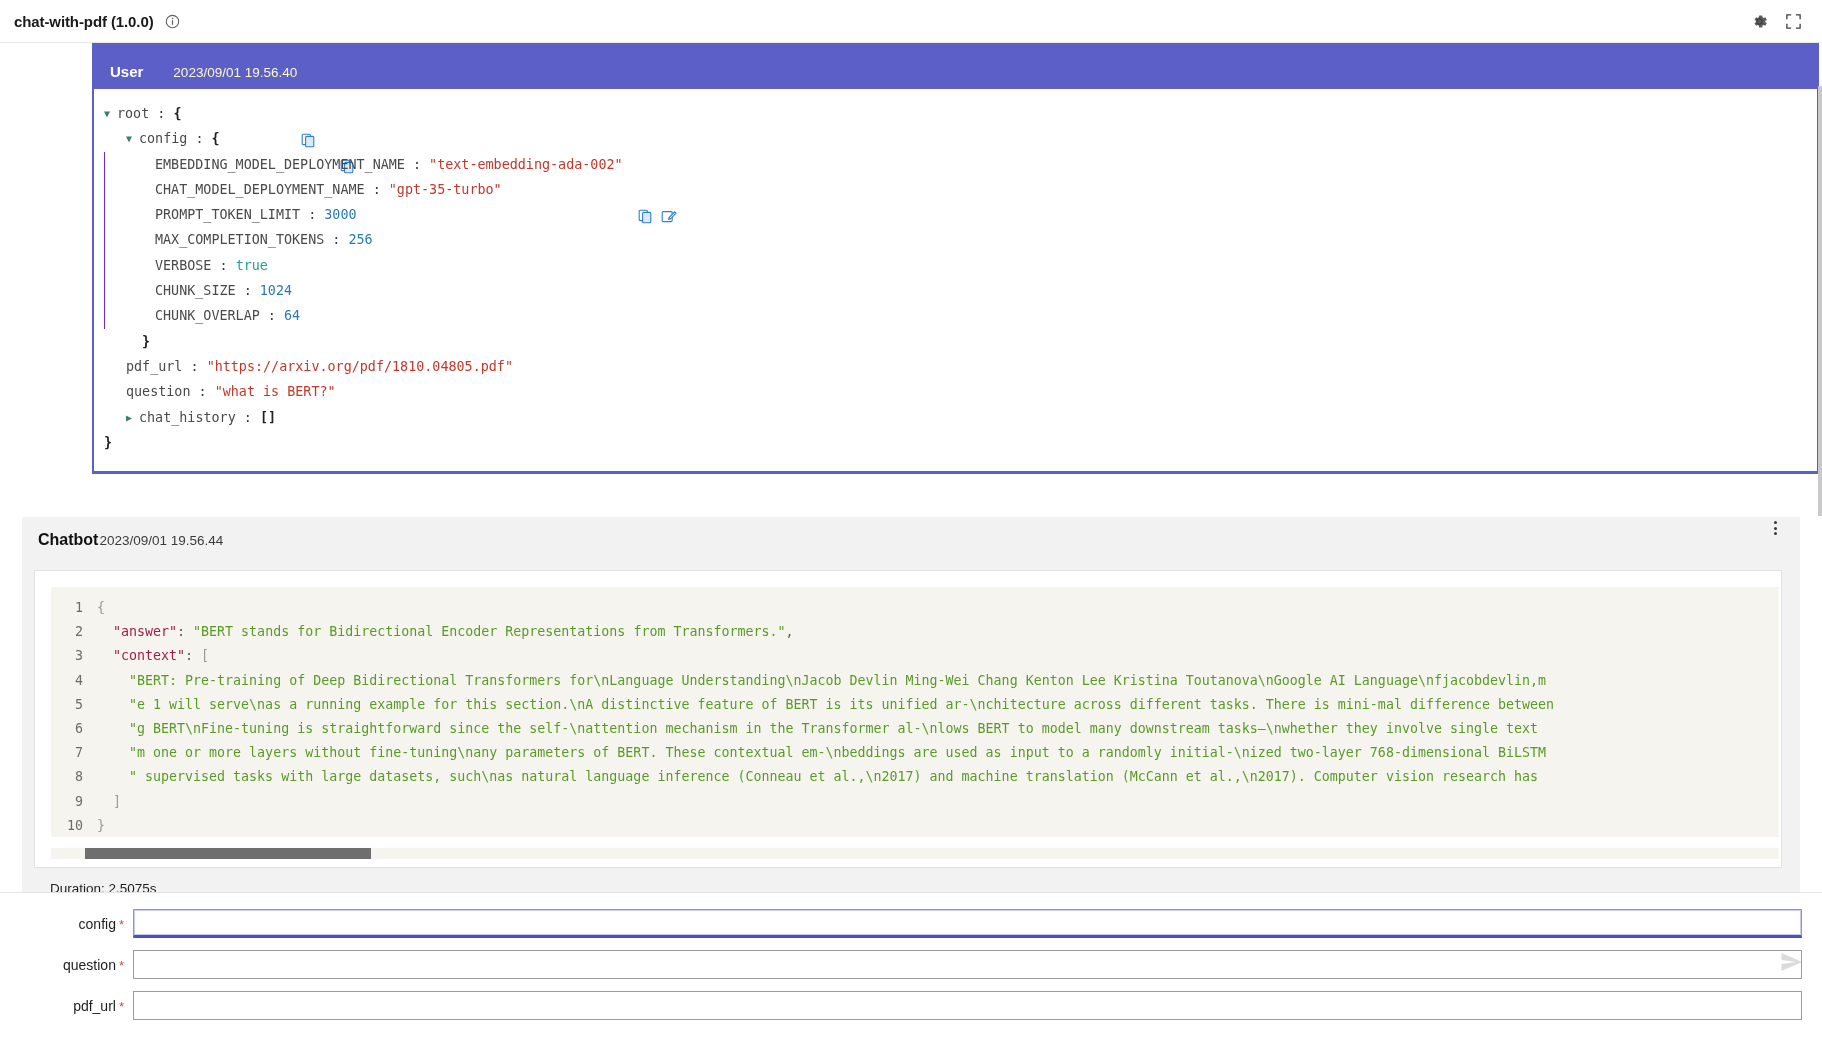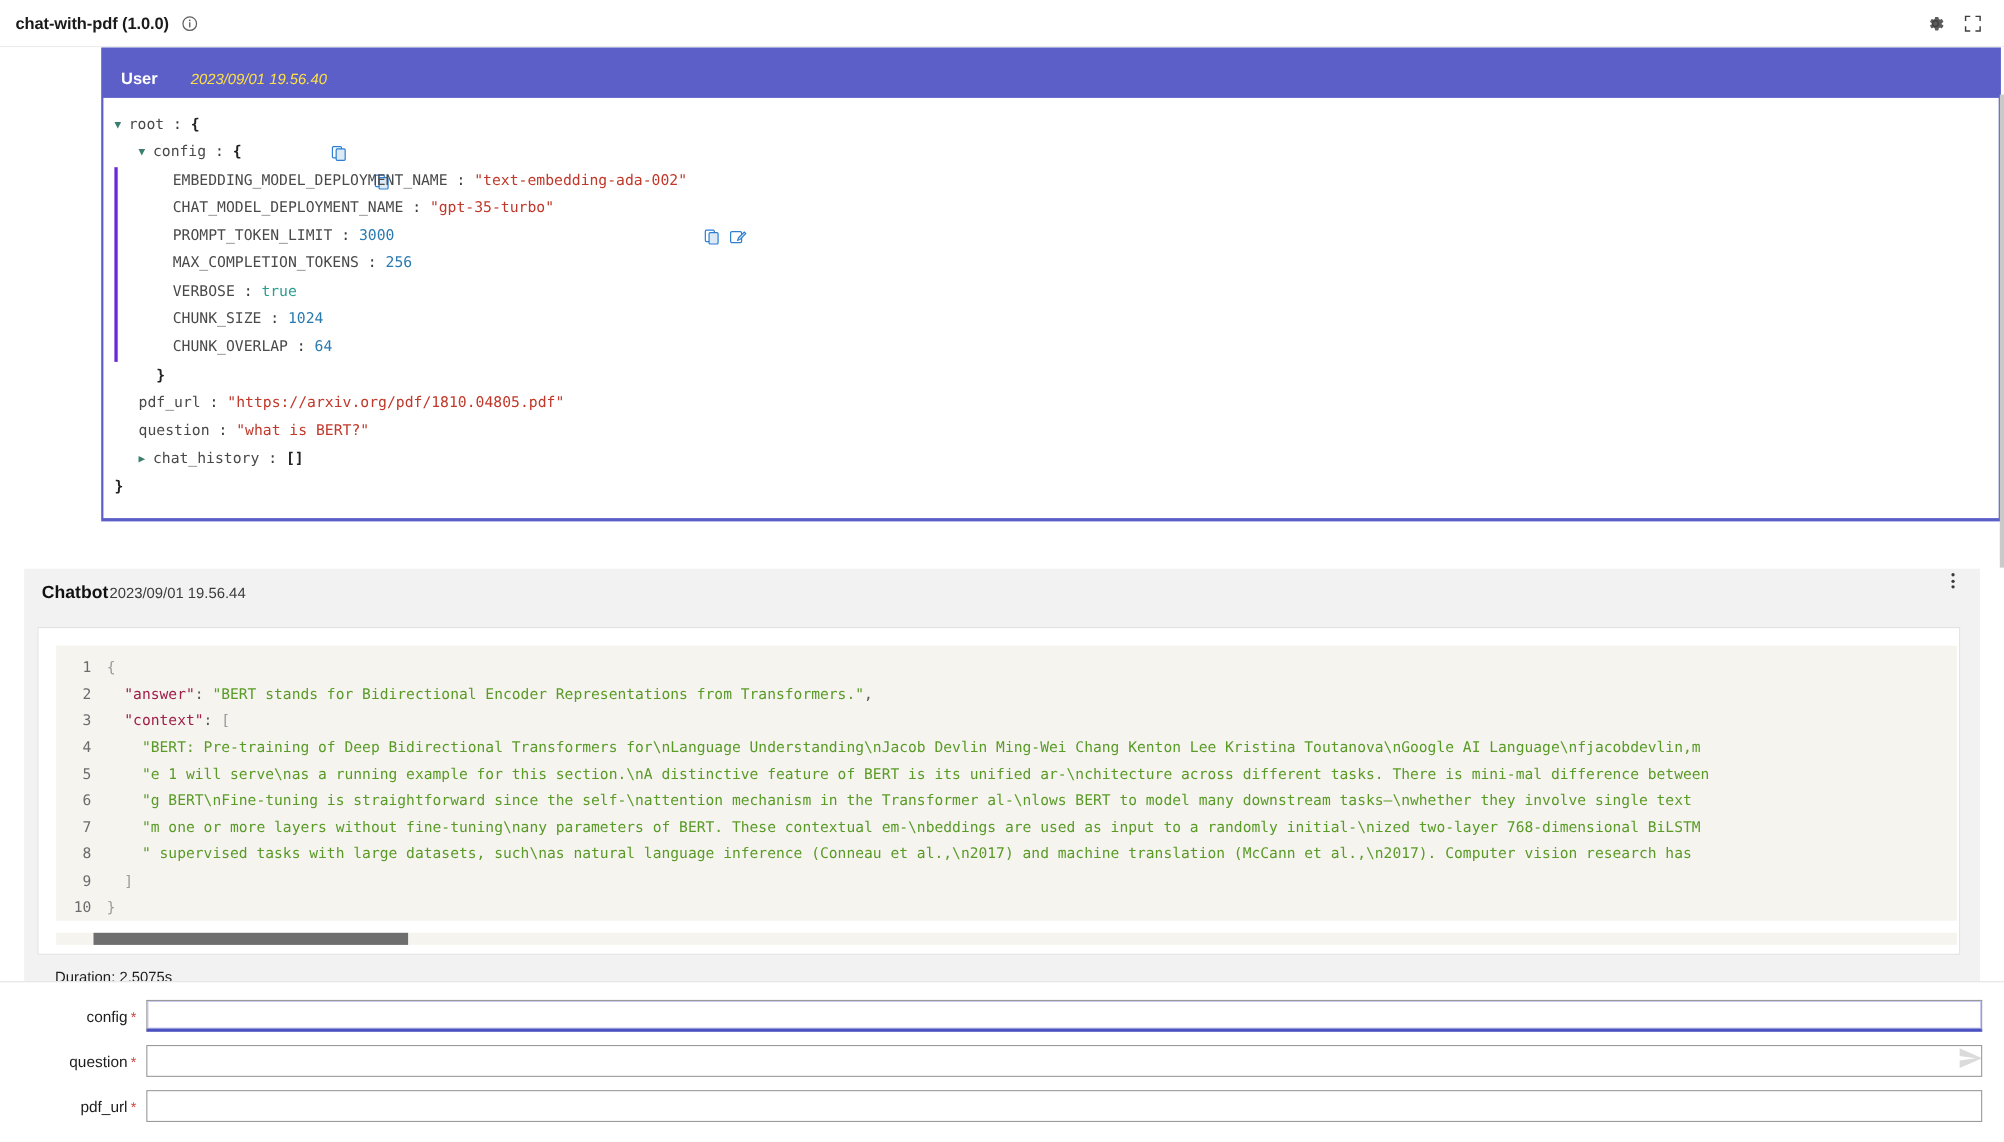--- a/index.html
+++ b/index.html
@@ -57,21 +57,21 @@
     left: 92px; top: 0; right: 3px;
     background: #5b5fc7;
     padding: 0;
   }
   .user-header {
     display: flex; align-items: baseline;
     padding: 20px 0 9px 18px;
     gap: 30px;
   }
   .user-role { font-size: 15px; font-weight: bold; color: #ffffff; }
-  .user-time { font-size: 13.5px; color: #fde047; font-style: italic; }
+  .user-time { font-size: 13.5px; color: #fef9c3; }
   .user-body {
     background: #ffffff;
     margin: 0 2px 3px 2px;
     padding: 12px 0 16px 0;
     min-height: 350px;
   }
 
   
   .jtree {
     font-family: "DejaVu Sans Mono", monospace;
@@ -93,21 +93,21 @@
   .jbrace { color: #222222; font-weight: bold; }
   .jstr { color: #c0392b; }
   .jnum { color: #2a7ab0; }
   .jbool { color: #2a9d8f; }
   .jempty { color: #222222; font-weight: bold; }
   .copy-ico, .edit-ico {
     display: inline-block; width: 16px; height: 15px;
     margin-left: 7px; vertical-align: -2px; cursor: pointer;
   }
   .vline {
-    border-left: 3px solid #6d28d9;
+    border-left: 1px solid #6d28d9;
   }
 
   
   .bot-panel {
     position: absolute;
     left: 22px; top: 474px; right: 22px;
     height: 403px;
     background: #f2f2f2;
     overflow: hidden;
   }

